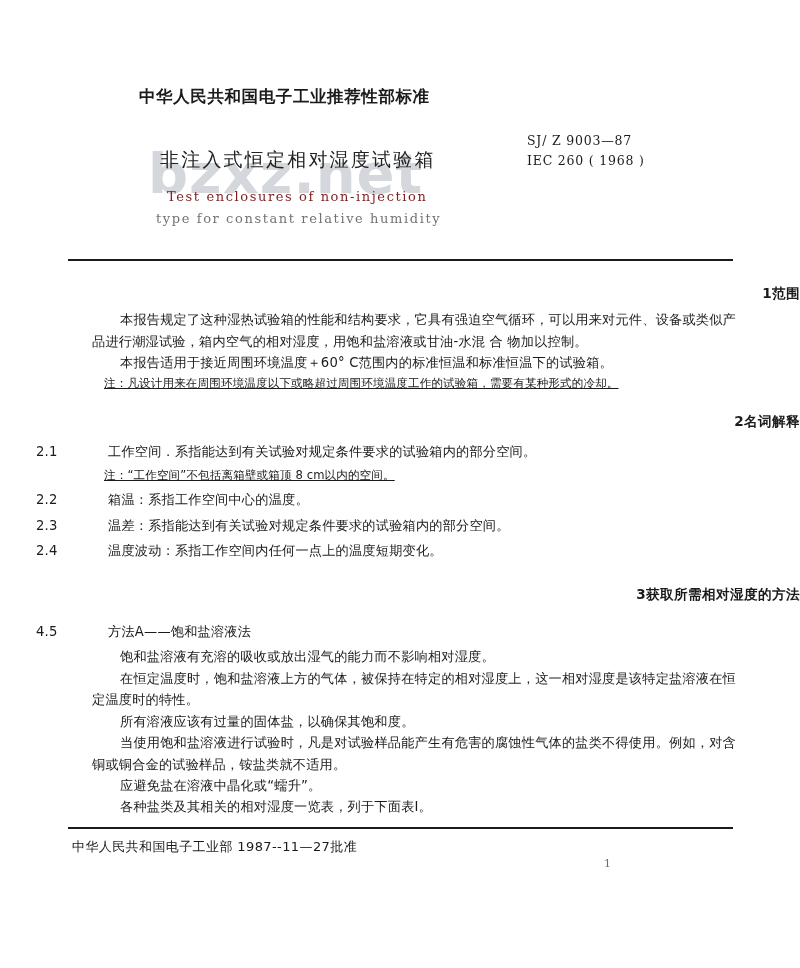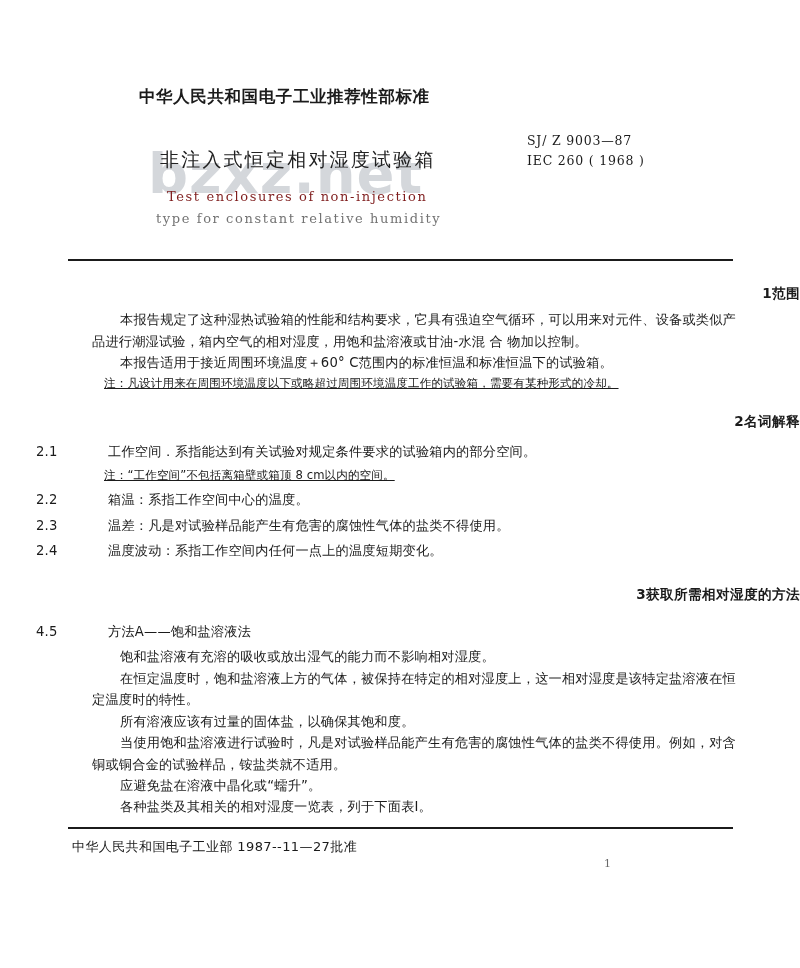--- a/index.html
+++ b/index.html
@@ -243,21 +243,21 @@
 
     <div class="blk">
       <p class="h2"><span class="num">2</span><span>名词解释</span></p>
       <div class="gap-s"></div>
 
       <p class="item"><span class="num">2.1</span><span>工作空间．系指能达到有关试验对规定条件要求的试验箱内的部分空间。</span></p>
       <p class="note">注：“工作空间”不包括离箱壁或箱顶 8 cm以内的空间。</p>
 
       <p class="item"><span class="num">2.2</span><span>箱温：系指工作空间中心的温度。</span></p>
 
-      <p class="item"><span class="num">2.3</span><span>温差：凡是对试验样品能产生有危害的腐蚀性气体的盐类不得使用。</span></p>
+      <p class="item"><span class="num">2.3</span><span>温差：系指能达到有关试验对规定条件要求的试验箱内的部分空间。</span></p>
 
       <p class="item"><span class="num">2.4</span><span>温度波动：系指工作空间内任何一点上的温度短期变化。</span></p>
     </div>
 
     <div class="gap-l"></div>
 
     <div class="blk">
       <p class="h2"><span class="num">3</span><span>获取所需相对湿度的方法</span></p>
       <div class="gap-m"></div>
 

